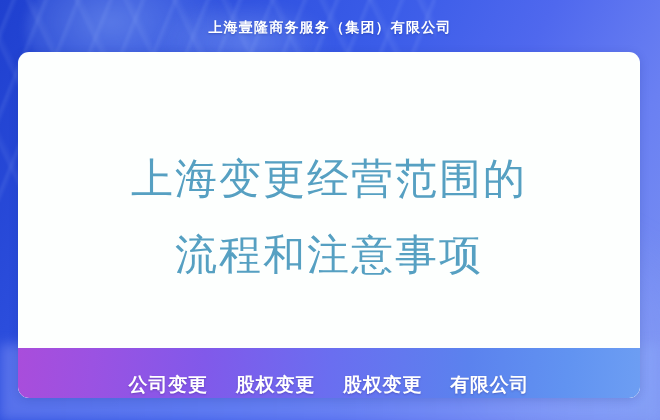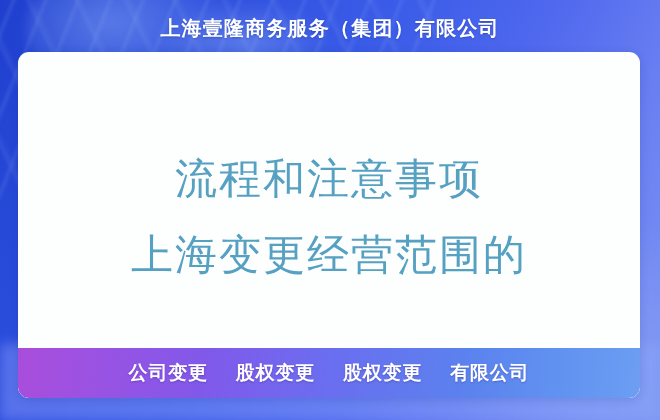--- a/index.html
+++ b/index.html
@@ -91,21 +91,21 @@
     left: 0;
     top: 12px;
     width: 100%;
     height: 32px;
     display: flex;
     align-items: center;
     justify-content: center;
   }
   .header-title {
     color: #ffffff;
-    font-size: 20px;
+    font-size: 14px;
     font-weight: bold;
     letter-spacing: 1.2px;
     white-space: nowrap;
     text-shadow: 0 1px 2px rgba(20,40,120,.35);
   }
 
   
   .card {
     position: absolute;
     left: 18px;
@@ -144,21 +144,21 @@
     height: 50px;
     background: linear-gradient(96deg,
                 #a94ddb 0%,
                 #9b52e2 12%,
                 #8159ea 30%,
                 #6a6ef0 50%,
                 #5b82ee 72%,
                 #6193f1 88%,
                 #6d9ef3 100%);
     display: flex;
-    align-items: center;
+    align-items: flex-end;
     justify-content: center;
     gap: 28px;
     border-bottom-left-radius: 11px;
     border-bottom-right-radius: 11px;
   }
   .tag {
     color: #ffffff;
     font-size: 19px;
     font-weight: bold;
     letter-spacing: .8px;
@@ -178,22 +178,22 @@
   <div class="bg-blob-c"></div>
   <div class="bg-bottom-glow"></div>
 
   <div class="header">
     <div class="header-title">上海壹隆商务服务（集团）有限公司</div>
   </div>
 
   <div class="card">
 
     <div class="card-body">
+      <div class="main-title-line">上海变更经营范围的</div>
       <div class="main-title-line">流程和注意事项</div>
-      <div class="main-title-line">上海变更经营范围的</div>
     </div>
 
     <div class="tagbar">
       <span class="tag">公司变更</span>
       <span class="tag">股权变更</span>
       <span class="tag">股权变更</span>
       <span class="tag">有限公司</span>
     </div>
 
   </div>

